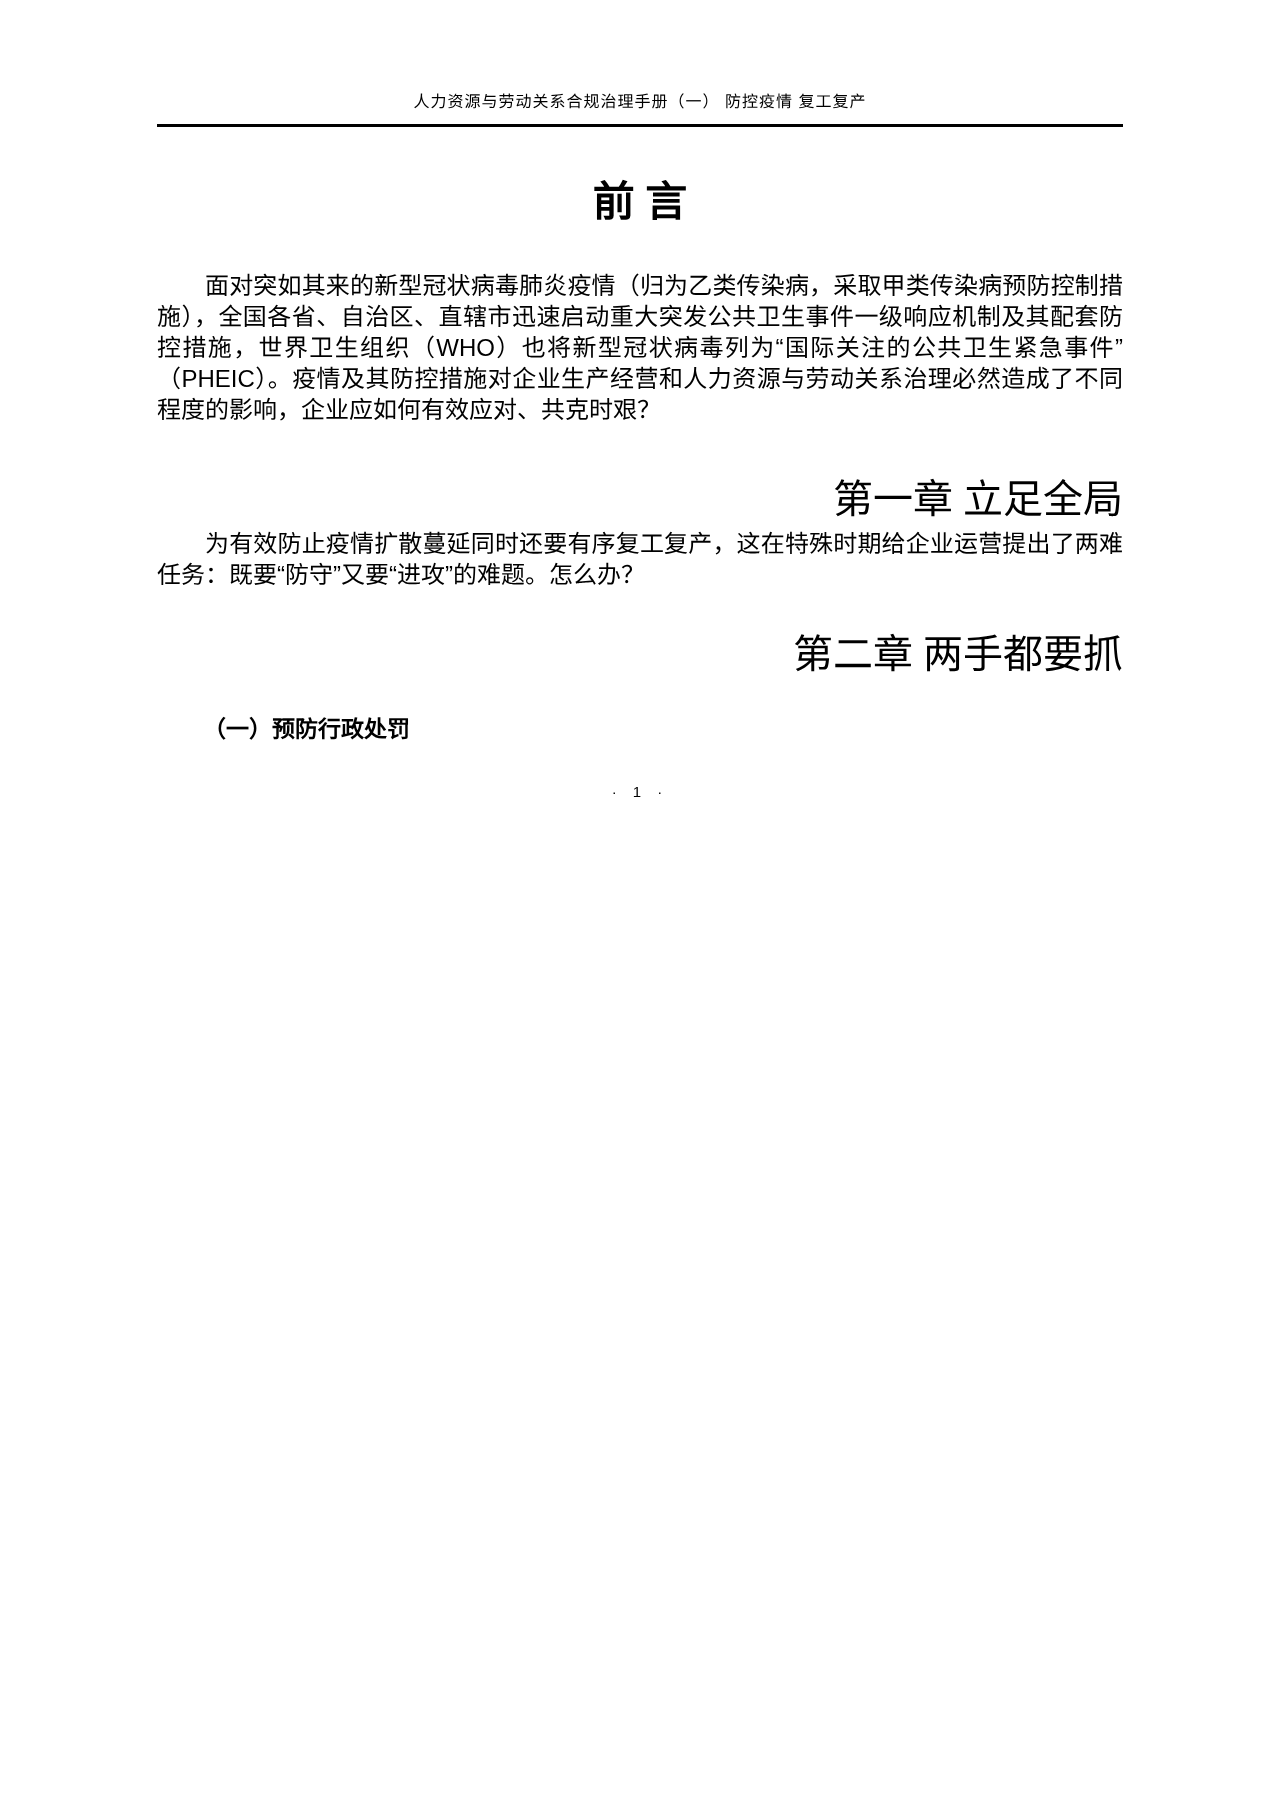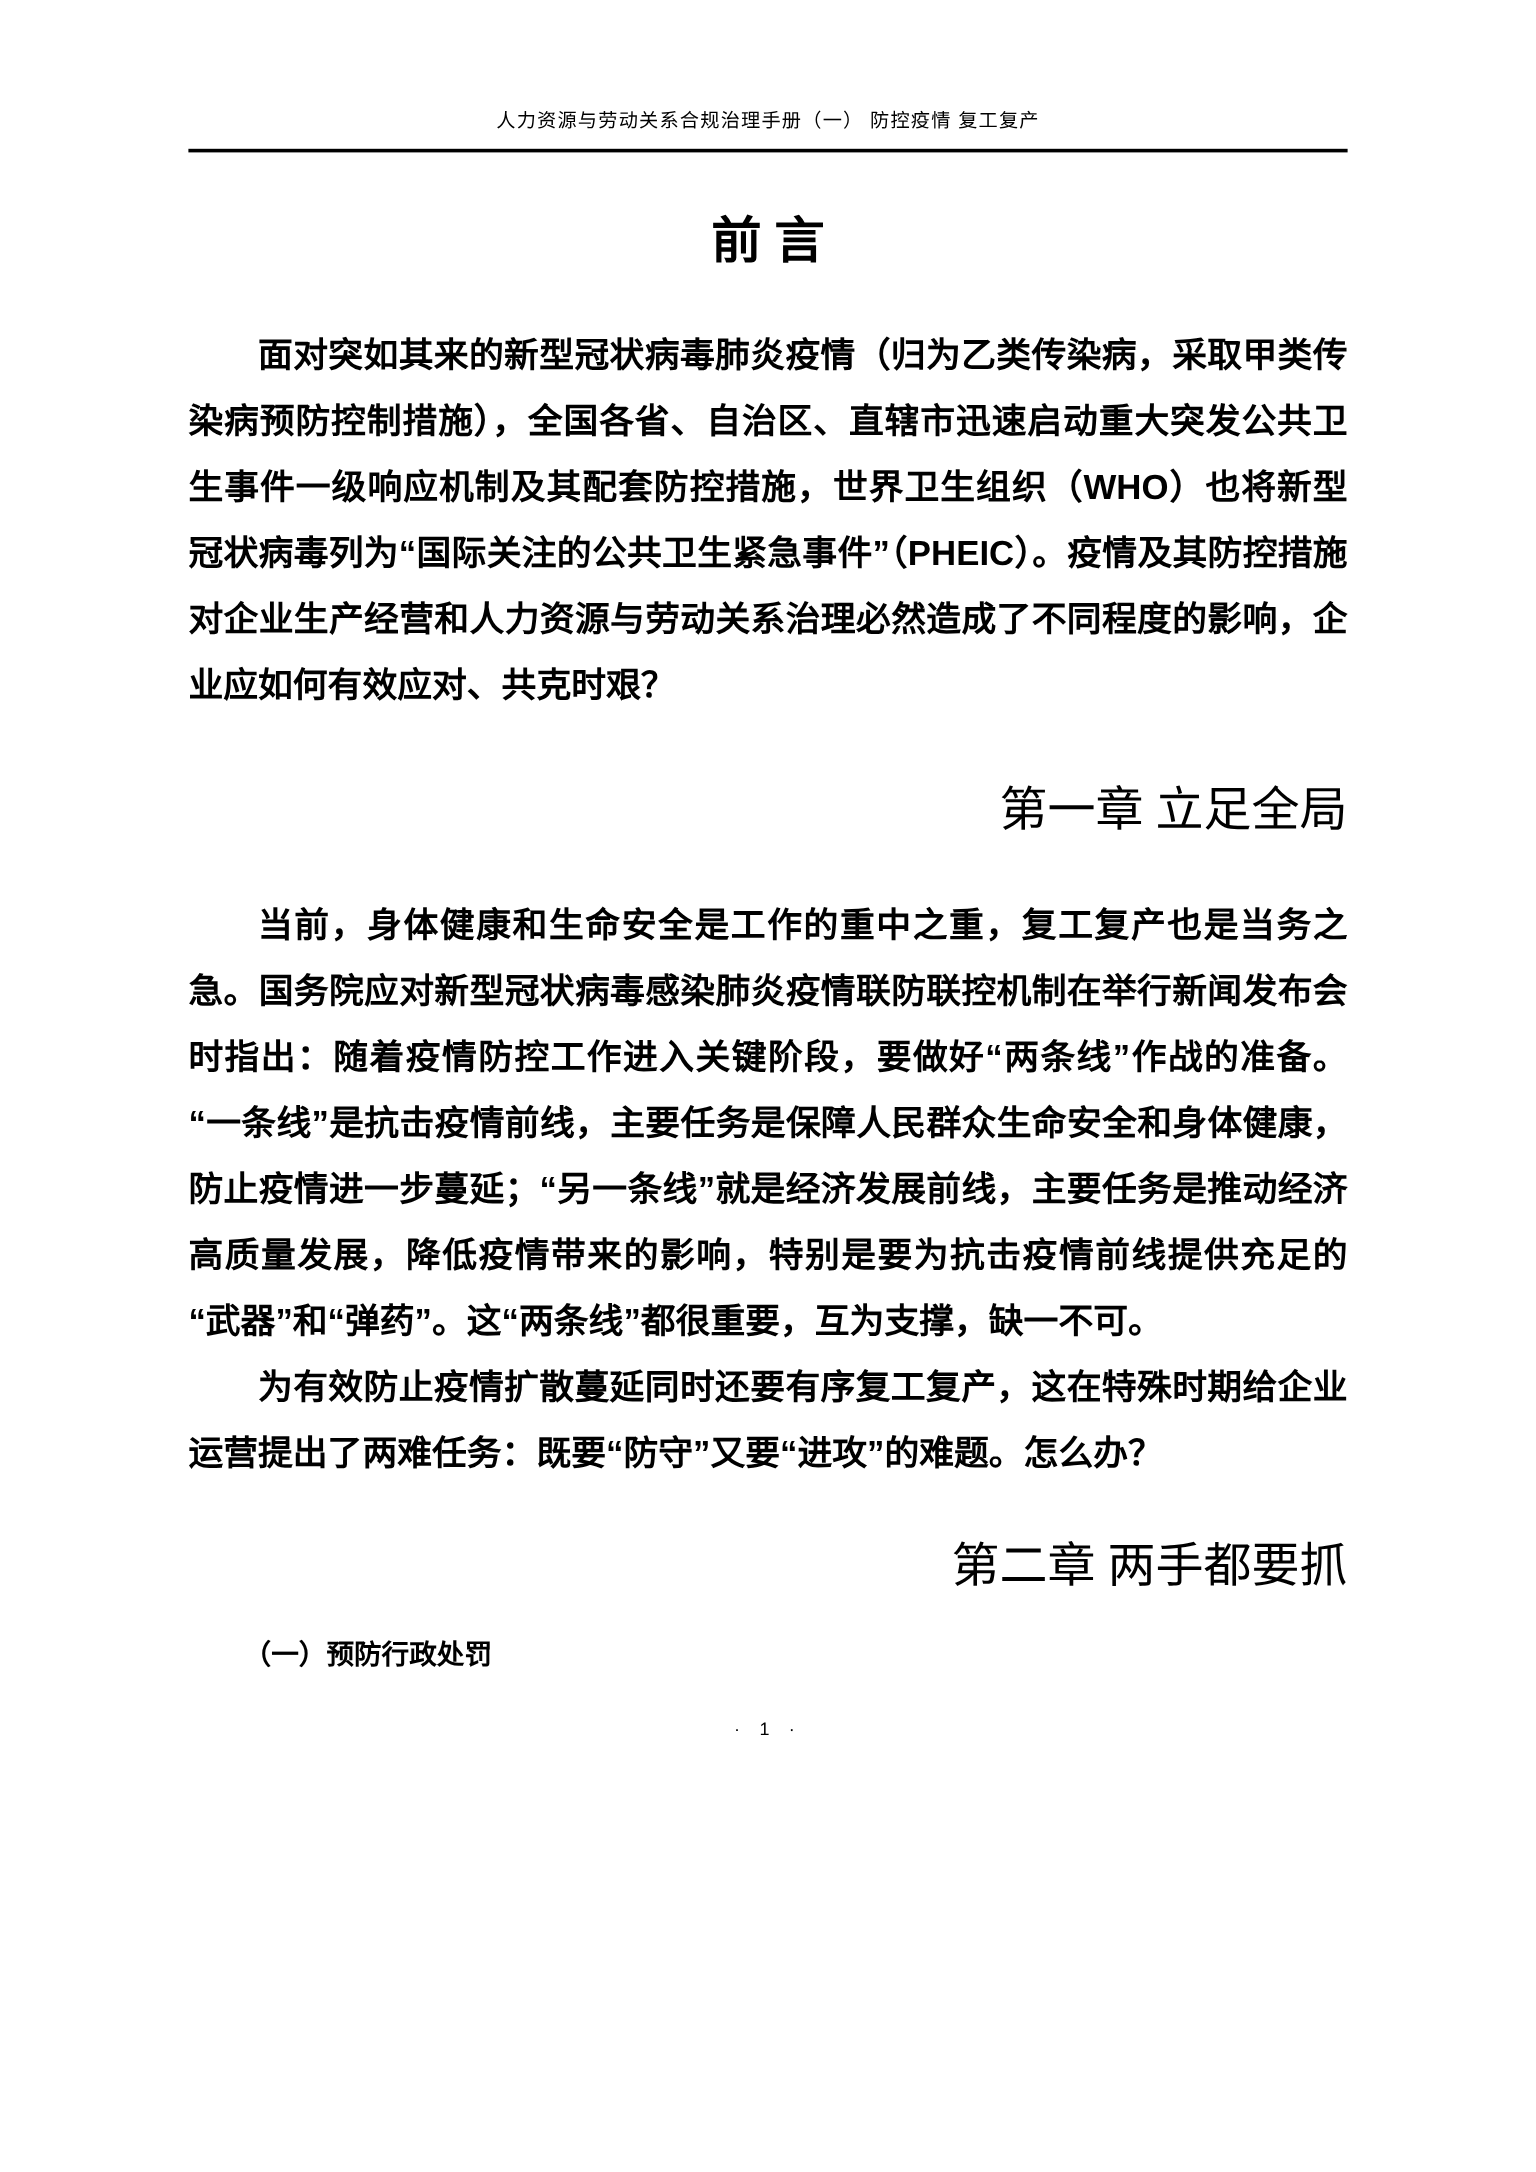--- a/index.html
+++ b/index.html
@@ -42,27 +42,26 @@
     font-weight: 400;
     font-size: 40px;
     line-height: 56px;
     text-align: right;
     margin: 47px 0 0 0;
   }
   .chapter-heading.ch2 { margin-top: 37px; }
   
   .body-par {
     font-family: "Liberation Sans", "DejaVu Sans", sans-serif;
-    font-size: 29px;
-    line-height: 55px;
+    font-size: 24px;
+    line-height: 31px;
     text-align: justify;
     text-justify: inter-ideograph;
     text-indent: 2em;
     margin: 0;
-    font-weight: bold;
   }
   .preface-par { margin-top: 38px; }
   .first-after-heading { margin-top: 42px; }
   .section-heading {
     font-family: "Liberation Sans", "DejaVu Sans", sans-serif;
     font-size: 23px;
     font-weight: 700;
     line-height: 30px;
     text-indent: 2em;
     margin: 31px 0 0 0;
@@ -86,21 +85,20 @@
   <header class="doc-header">
     <div class="doc-header-text">人力资源与劳动关系合规治理手册（一） 防控疫情 复工复产</div>
   </header>
 
   <h1 class="doc-title">前 言</h1>
 
   <p class="body-par preface-par">面对突如其来的新型冠状病毒肺炎疫情（归为乙类传染病，采取甲类传染病预防控制措施），全国各省、自治区、直辖市迅速启动重大突发公共卫生事件一级响应机制及其配套防控措施，世界卫生组织（WHO）也将新型冠状病毒列为“国际关注的公共卫生紧急事件”（PHEIC）。疫情及其防控措施对企业生产经营和人力资源与劳动关系治理必然造成了不同程度的影响，企业应如何有效应对、共克时艰？</p>
 
   <h2 class="chapter-heading">第一章 立足全局</h2>
 
-  <p class="body-par first-after-heading">当前，身体健康和生命安全是工作的重中之重，复工复产也是当务之急。国务院应对新型冠状病毒感染肺炎疫情联防联控机制在举行新闻发布会时指出：随着疫情防控工作进入关键阶段，要做好“两条线”作战的准备。“一条线”是抗击疫情前线，主要任务是保障人民群众生命安全和身体健康，防止疫情进一步蔓延；“另一条线”就是经济发展前线，主要任务是推动经济高质量发展，降低疫情带来的影响，特别是要为抗击疫情前线提供充足的“武器”和“弹药”。这“两条线”都很重要，互为支撑，缺一不可。</p>
 
   <p class="body-par">为有效防止疫情扩散蔓延同时还要有序复工复产，这在特殊时期给企业运营提出了两难任务：既要“防守”又要“进攻”的难题。怎么办？</p>
 
 
   <h2 class="chapter-heading ch2">第二章 两手都要抓</h2>
 
   <h3 class="section-heading">（一）预防行政处罚</h3>
 
 
   <footer class="doc-footer">

